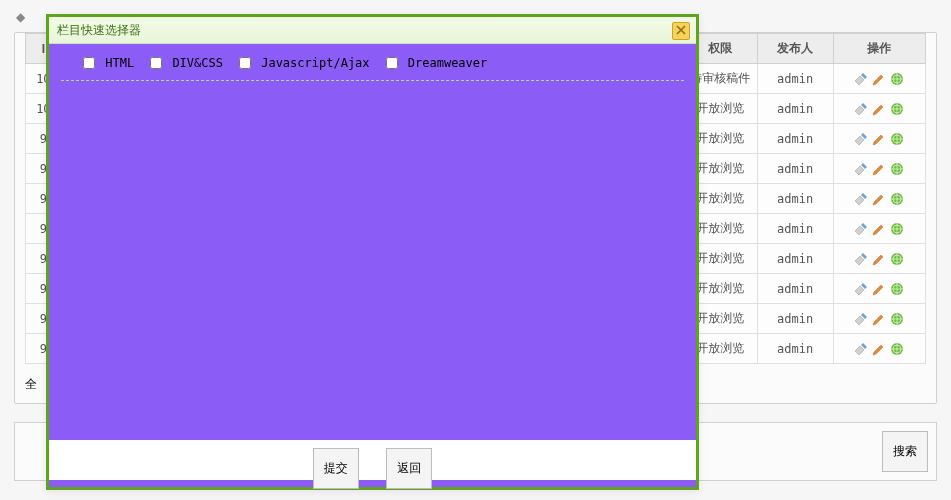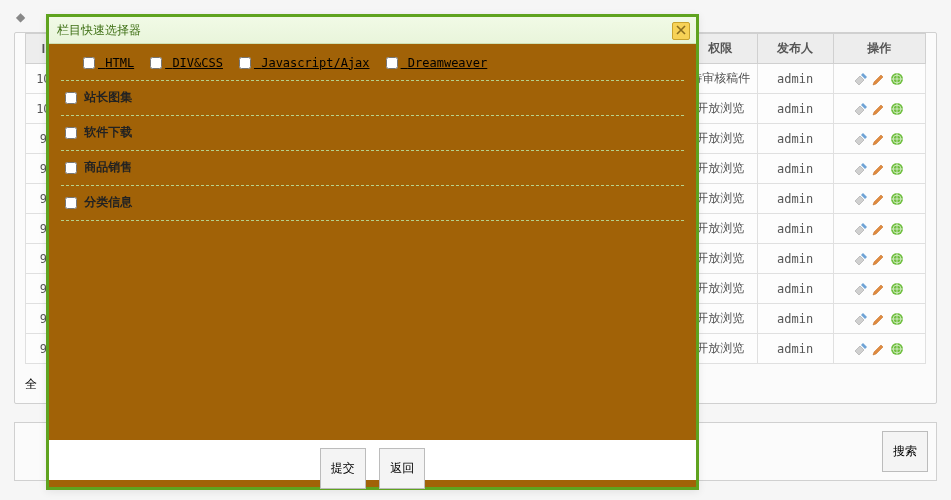--- a/index.html
+++ b/index.html
@@ -9,32 +9,32 @@
   .back-table-frame{border:1px solid #d0d0d0;background:#fbfbfb;padding:0 10px 10px;border-radius:2px;}
   table.data{width:100%;border-collapse:collapse;font-size:12px;}
   table.data th{background:#ededed;border:1px solid #d0d0d0;padding:6px 4px;font-weight:bold;color:#555;}
   table.data td{border:1px solid #e0e0e0;padding:6px 4px;text-align:center;color:#555;background:#fdfdfd;font-family:monospace;}
   .btn{background:#f4f4f4;border:1px solid #bcbcbc;padding:11px 10px;font-size:12px;cursor:pointer;}
   .footer-row{margin-top:12px;}
   .search-bar{margin-top:18px;border:1px solid #d0d0d0;padding:8px;text-align:right;background:#fbfbfb;}
   .icon{display:inline-block;width:14px;height:14px;margin:0 2px;vertical-align:middle;}
   .icon svg{width:14px;height:14px;display:block;}
   
-  .modal-wrap{position:absolute;left:46px;top:14px;width:647px;height:470px;border:3px solid #5fa31f;background:#a16207;box-shadow:0 2px 8px rgba(0,0,0,0.08);}
+  .modal-wrap{position:absolute;left:46px;top:14px;width:647px;height:470px;border:3px solid #5fa31f;background:#8b5cf6;box-shadow:0 2px 8px rgba(0,0,0,0.08);}
   .modal-title{height:26px;line-height:26px;background:linear-gradient(#f1fae6,#e9f5db);color:#3e6f14;padding-left:8px;font-weight:normal;border-bottom:1px solid #cfe1b6;position:relative;}
   .modal-close{position:absolute;right:6px;top:5px;width:16px;height:16px;background:#f7d257;border:1px solid #c9a32e;border-radius:2px;display:flex;align-items:center;justify-content:center;cursor:pointer;}
   .modal-close svg{width:10px;height:10px;}
   .modal-body{height:396px;overflow:auto;padding:6px 12px 4px;box-sizing:border-box;}
   .group-head{font-weight:bold;color:#222;margin:4px 0 4px 0;}
-  .group-sub{border-bottom:1px dashed #b7d38c;padding:4px 0 8px 18px;text-decoration:underline;}
+  .group-sub{border-bottom:1px dashed #b7d38c;padding:4px 0 8px 18px;}
   .group-sub label{margin-right:12px;font-family:monospace;}
   .row-head{font-weight:bold;color:#222;border-bottom:1px dashed #b7d38c;padding:8px 0;}
   .row-head input{margin-right:4px;}
   .modal-footer{height:40px;background:#fff;text-align:center;padding-top:8px;box-sizing:border-box;}
-  .modal-footer .btn{margin:0 5px;}
+  .modal-footer .btn{margin:0 12px;}
   input[type=checkbox]{vertical-align:middle;width:12px;height:12px;}
 </style>
 </head>
 <body>
 
 <div class="back-content">
   <div class="crumb">
     <span class="diamond">◆</span>
   </div>
   <div class="back-table-frame">
@@ -238,24 +238,18 @@
     <div class="modal-close">
       <span>
         <svg viewBox="0 0 10 10">
             <path d="M1 1 L9 9 M9 1 L1 9" stroke="#8a6d1f" stroke-width="1.6" fill="none"></path>
           </svg>
       </span>
     </div>
   </div>
   <div class="modal-body">
     <div class="group-sub" id="subs"><label><input type="checkbox" style=""> <span>HTML</span></label><label><input type="checkbox" style=""> <span>DIV&amp;CSS</span></label><label><input type="checkbox" style=""> <span>Javascript/Ajax</span></label><label><input type="checkbox" style=""> <span>Dreamweaver</span></label></div>
-    <div id="rows">
-        <div class="row-head"><input type="checkbox" style=""> <span>站长图集</span></div>
-        <div class="row-head"><input type="checkbox" style=""> <span>软件下载</span></div>
-        <div class="row-head"><input type="checkbox" style=""> <span>商品销售</span></div>
-        <div class="row-head"><input type="checkbox" style=""> <span>分类信息</span></div>
-      </div>
   </div>
   <div class="modal-footer">
     <button class="btn">提交</button>
     <button class="btn">返回</button>
   </div>
 </div>
 
 </body></html>

